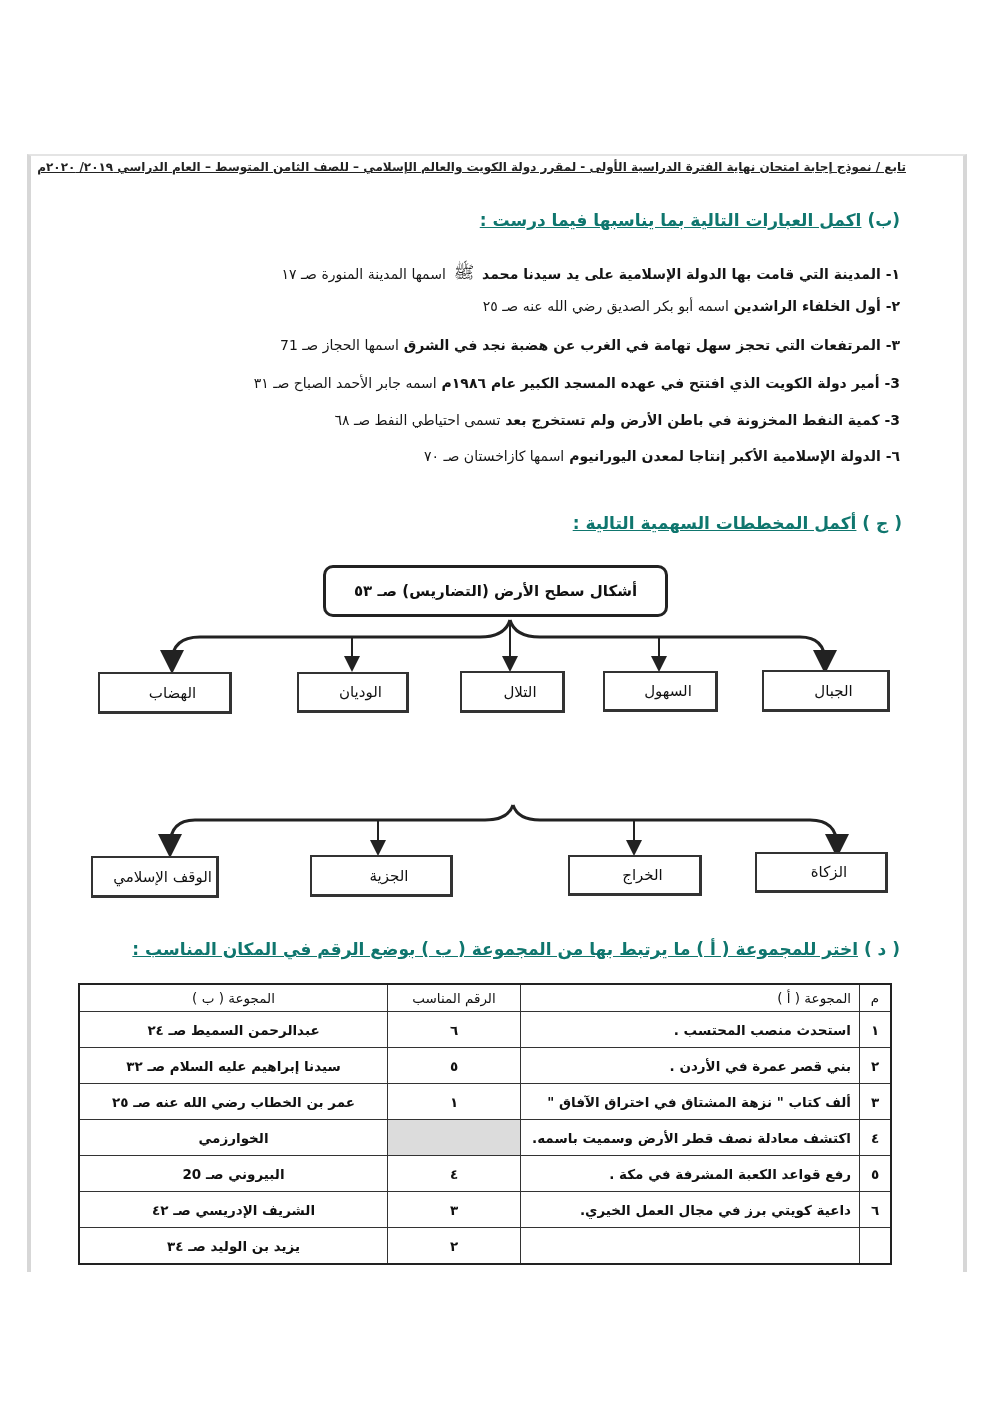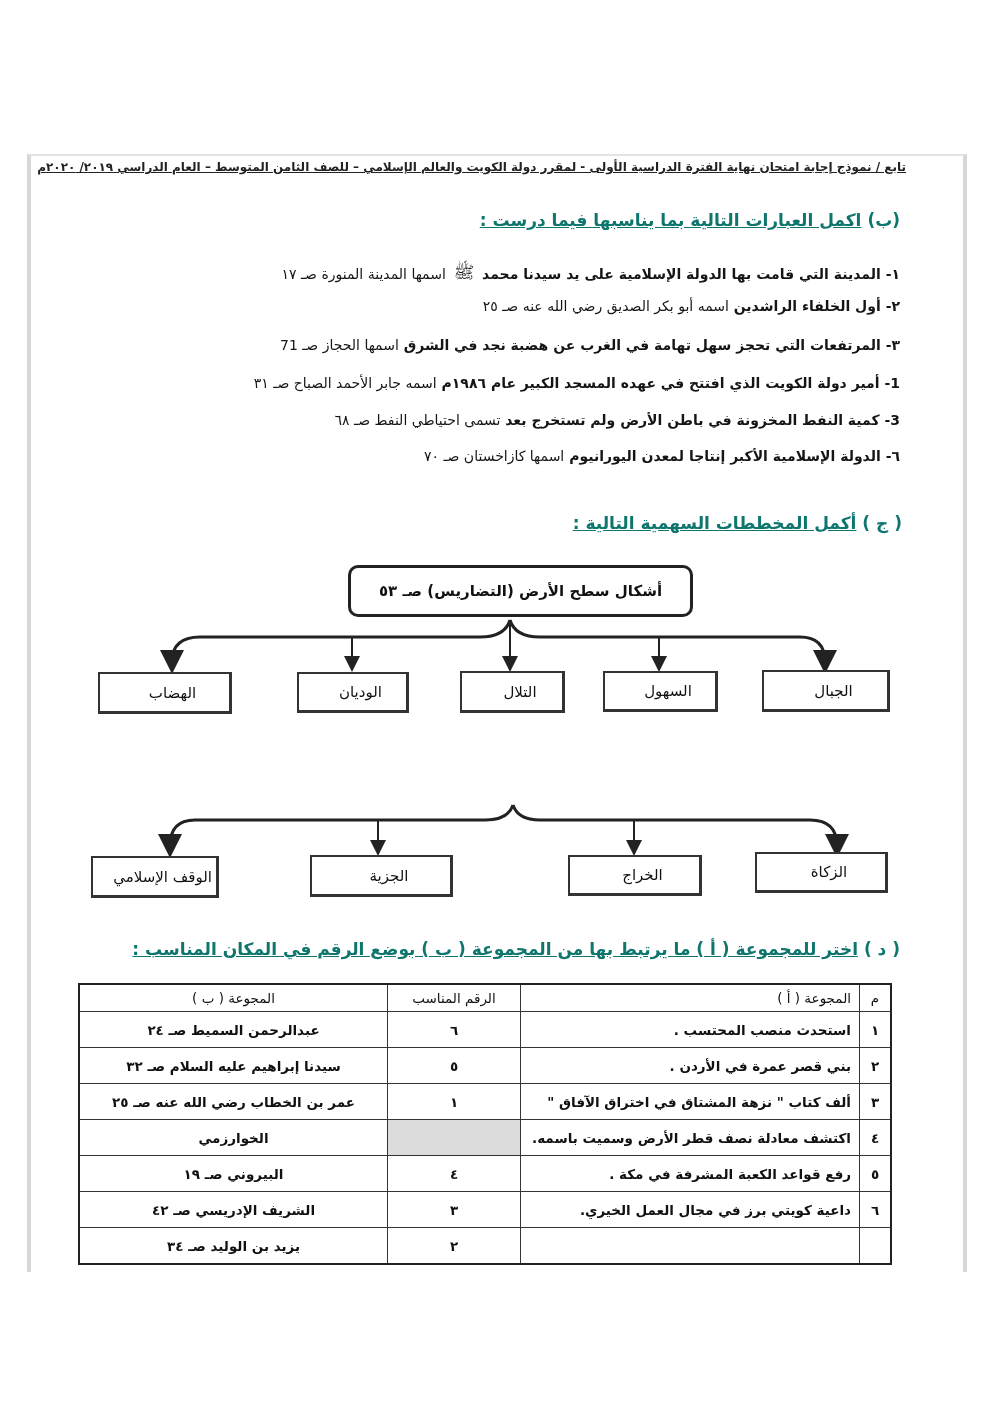--- a/index.html
+++ b/index.html
@@ -142,21 +142,21 @@
 </div>
 <div class="stmt" style="top:298px">
   <span>٢- أول الخلفاء الراشدين</span>
   <span class="ans">اسمه أبو بكر الصديق رضي الله عنه صـ ٢٥</span>
 </div>
 <div class="stmt" style="top:337px">
   <span>٣- المرتفعات التي تحجز سهل تهامة في الغرب عن هضبة نجد في الشرق</span>
   <span class="ans">اسمها الحجاز   صـ 71</span>
 </div>
 <div class="stmt" style="top:375px">
-  <span>1- أمير دولة الكويت الذي افتتح في عهده المسجد الكبير عام ١٩٨٦م</span>
+  <span>3- أمير دولة الكويت الذي افتتح في عهده المسجد الكبير عام ١٩٨٦م</span>
   <span class="ans">اسمه  جابر الأحمد الصباح صـ ٣١</span>
 </div>
 <div class="stmt" style="top:412px">
   <span>3- كمية النفط المخزونة في باطن الأرض ولم تستخرج بعد</span>
   <span class="ans">تسمى احتياطي النفط صـ ٦٨</span>
 </div>
 <div class="stmt" style="top:448px">
   <span>٦- الدولة الإسلامية الأكبر إنتاجا لمعدن اليورانيوم</span>
   <span class="ans">اسمها  كازاخستان صـ ٧٠</span>
 </div>
@@ -179,21 +179,21 @@
     <line x1="510" y1="620" x2="510" y2="664" stroke="#222" stroke-width="2" marker-end="url(#arrowhead)"></line>
     <line x1="352" y1="637" x2="352" y2="664" stroke="#222" stroke-width="2" marker-end="url(#arrowhead)"></line>
     <line x1="659" y1="637" x2="659" y2="664" stroke="#222" stroke-width="2" marker-end="url(#arrowhead)"></line>
 
     <path d="M513,805 Q508,820 485,820 L195,820 Q170,820 170,846" stroke="#222" stroke-width="3" fill="none" marker-end="url(#arrowhead)"></path>
     <path d="M513,805 Q518,820 540,820 L810,820 Q837,820 837,846" stroke="#222" stroke-width="3" fill="none" marker-end="url(#arrowhead)"></path>
     <line x1="378" y1="820" x2="378" y2="848" stroke="#222" stroke-width="2" marker-end="url(#arrowhead)"></line>
     <line x1="634" y1="820" x2="634" y2="848" stroke="#222" stroke-width="2" marker-end="url(#arrowhead)"></line>
   </svg>
 
-  <div class="d-root" style="left:323px; top:565px; width:345px; height:52px;margin-left:25px;">أشكال سطح الأرض (التضاريس) صـ ٥٣</div>
+  <div class="d-root" style="left:323px; top:565px; width:345px; height:52px;">أشكال سطح الأرض (التضاريس) صـ ٥٣</div>
   <div class="d-leaf" style="left:762px; top:670px; width:128px; height:42px;">الجبال</div>
   <div class="d-leaf" style="left:603px; top:671px; width:115px; height:41px;">السهول</div>
   <div class="d-leaf" style="left:460px; top:671px; width:105px; height:42px;">التلال</div>
   <div class="d-leaf" style="left:297px; top:672px; width:112px; height:41px;">الوديان</div>
   <div class="d-leaf" style="left:98px; top:672px; width:134px; height:42px;">الهضاب</div>
 
   <div class="d-leaf" style="left:755px; top:852px; width:133px; height:41px;">الزكاة</div>
   <div class="d-leaf" style="left:568px; top:855px; width:134px; height:41px;">الخراج</div>
   <div class="d-leaf" style="left:310px; top:855px; width:143px; height:42px;">الجزية</div>
   <div class="d-leaf" style="left:91px; top:856px; width:128px; height:42px;">الوقف الإسلامي</div>
@@ -235,21 +235,21 @@
     <tr>
       <td class="num">٤</td>
       <td class="a">اكتشف معادلة نصف قطر الأرض وسميت باسمه.</td>
       <td class="pick shaded"></td>
       <td class="b">الخوارزمي</td>
     </tr>
     <tr>
       <td class="num">٥</td>
       <td class="a">رفع قواعد الكعبة المشرفة في مكة .</td>
       <td class="pick">٤</td>
-      <td class="b">البيروني صـ ١٩</td>
+      <td class="b">البيروني صـ 20</td>
     </tr>
     <tr>
       <td class="num">٦</td>
       <td class="a">داعية كويتي برز في مجال العمل الخيري.</td>
       <td class="pick">٣</td>
       <td class="b">الشريف الإدريسي صـ ٤٢</td>
     </tr>
     <tr>
       <td class="num"></td>
       <td class="a"></td>

